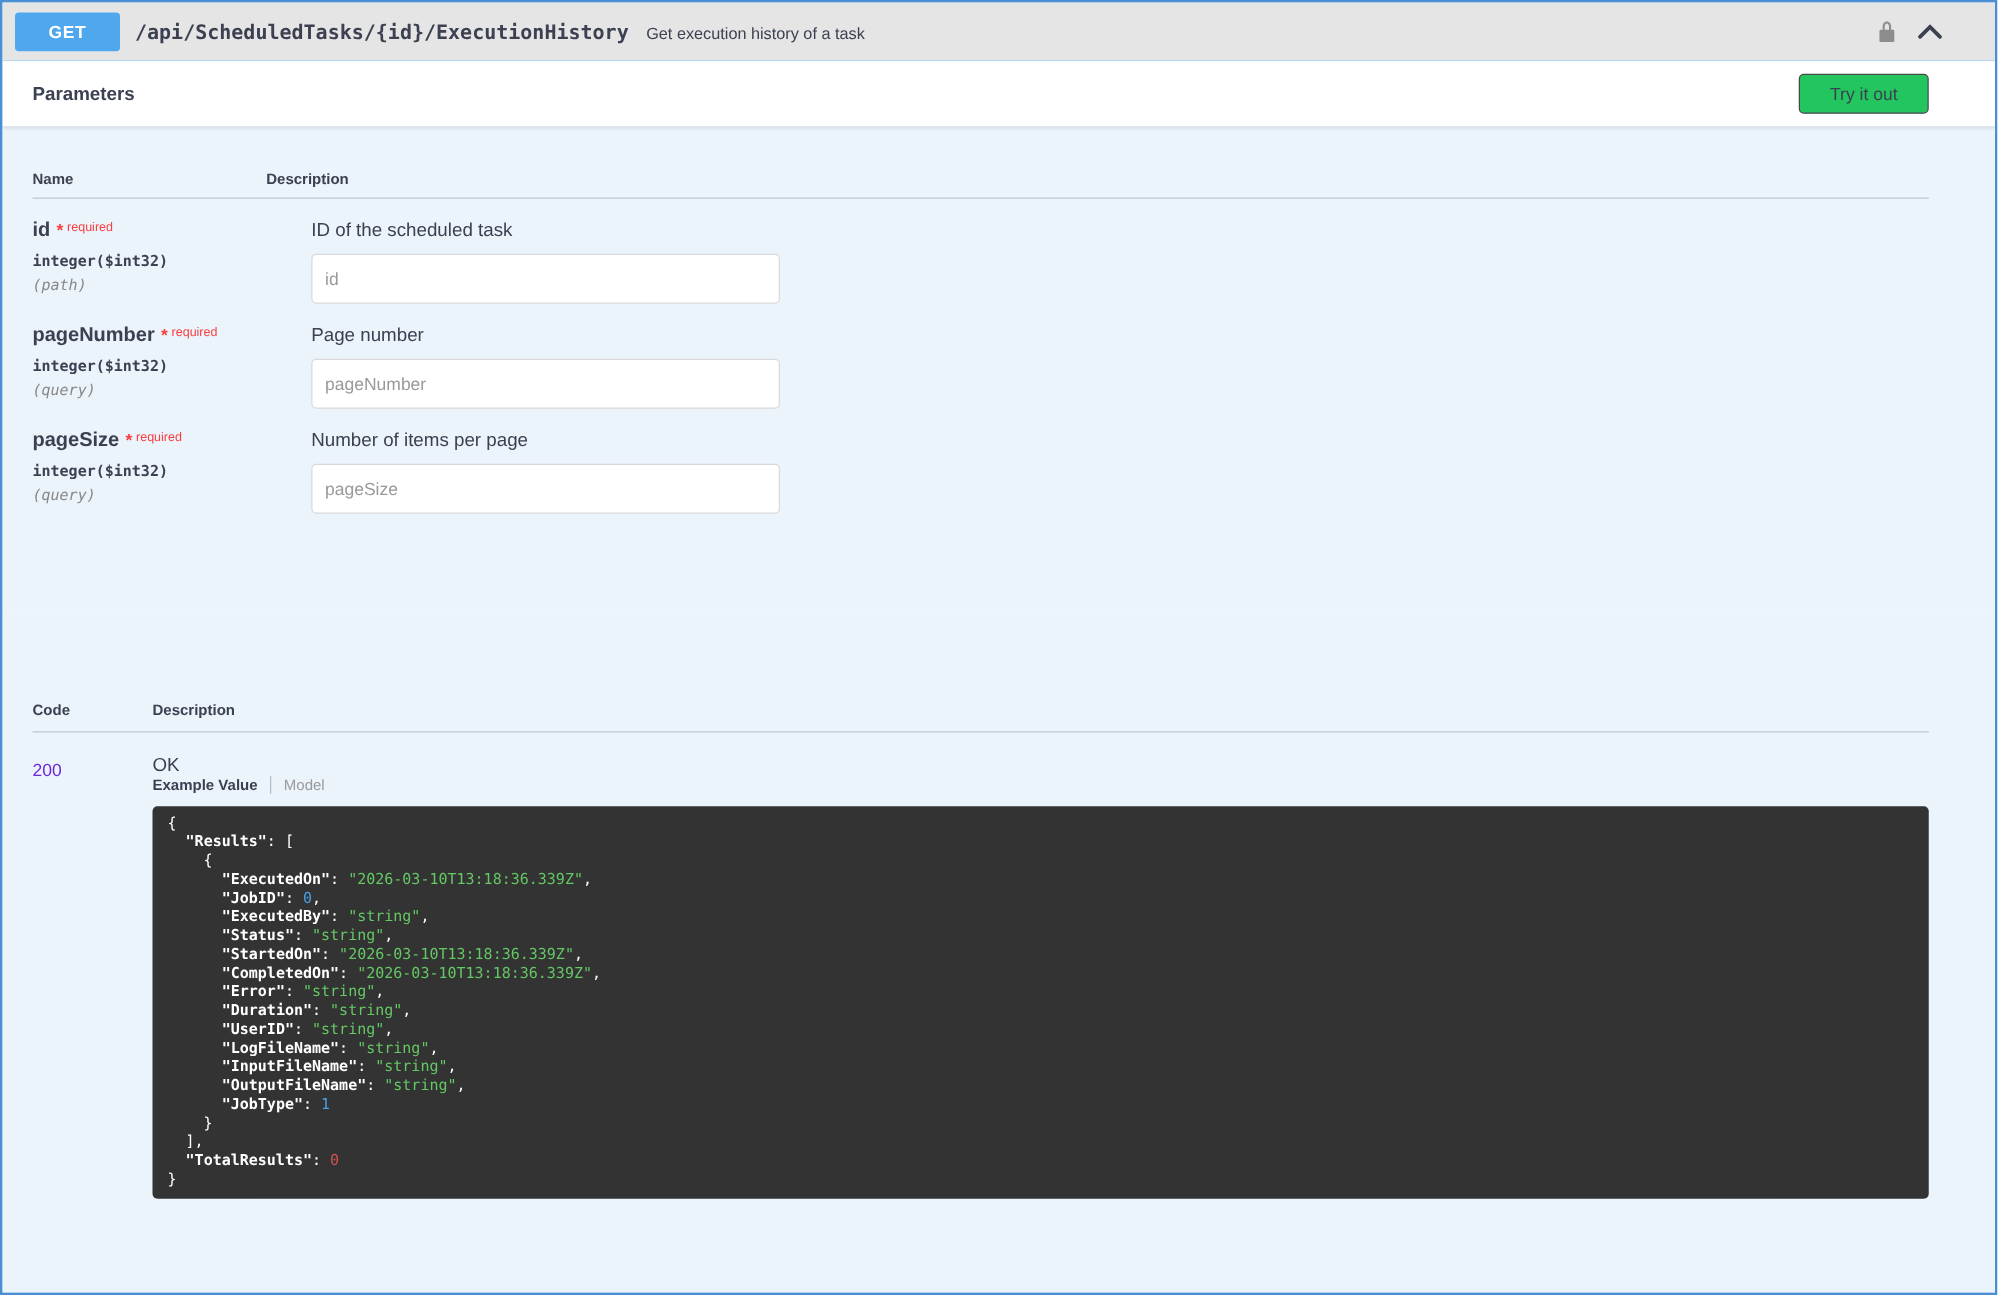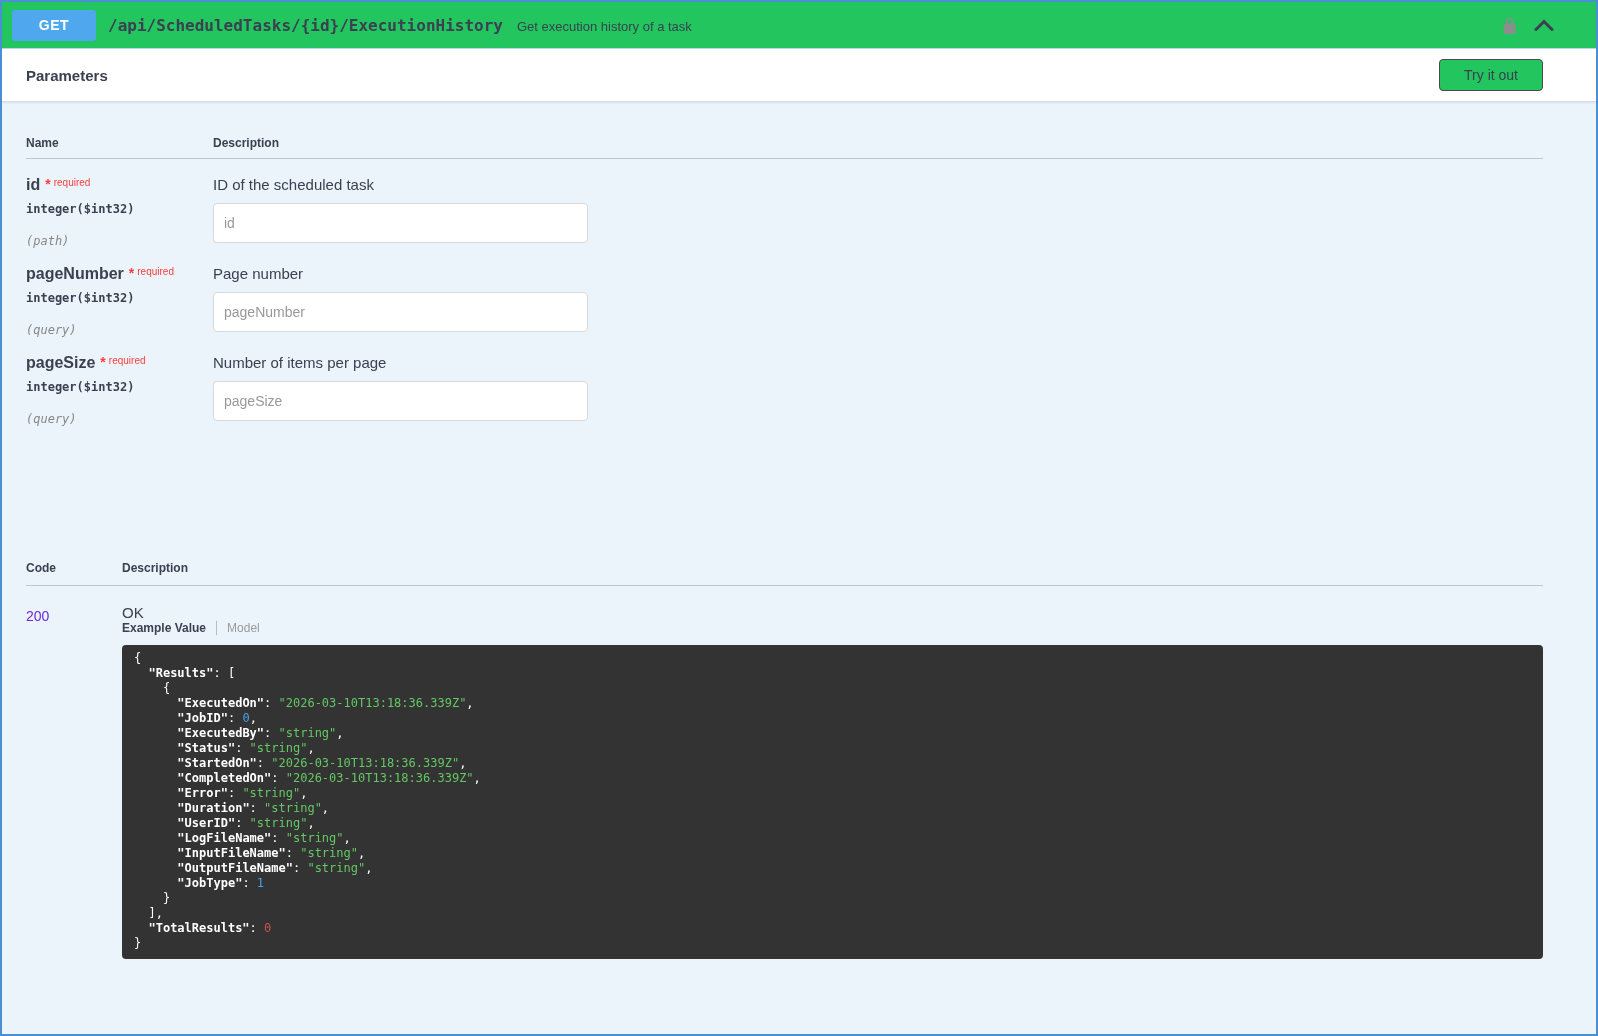--- a/index.html
+++ b/index.html
@@ -15,21 +15,21 @@
     background: #ffffff;
     overflow: hidden;
     display: flex;
     flex-direction: column;
   }
 
   
   .opblock-summary {
     height: 47px;
     flex: 0 0 47px;
-    background: #22c55e;
+    background: #e5e5e5;
     border-bottom: 1px solid #b9d7f3;
     display: flex;
     align-items: center;
     padding: 0 40px 0 10px;
     gap: 12px;
     cursor: pointer;
   }
   .method-badge {
     display: inline-flex;
     align-items: center;
@@ -104,38 +104,38 @@
   }
   .params-grid { display: grid; grid-template-columns: 187px 1fr; }
   .responses-grid { display: grid; grid-template-columns: 96px 1fr; }
   .table-head {
     font-size: 12px;
     font-weight: 700;
     color: #3b4151;
     border-bottom: 1px solid rgba(59,65,81,.25);
   }
   .params-area .table-head { padding: 34px 0 8px; }
-  .param-row { padding-top: 17px; }
+  .param-row { padding-top: 17px; gap: 36px; }
   .param-name-line { display: flex; align-items: flex-start; gap: 3px; }
   .param-name { font-size: 16px; font-weight: 700; color: #3b4151; }
   .req-star { color: #f93e3e; font-size: 14px; font-weight: 700; margin-left: 2px; }
   .req-label { color: #f93e3e; font-size: 10px; margin-top: 1px; }
   .param-type {
     font-family: "DejaVu Sans Mono", monospace;
     font-size: 12px;
     font-weight: 700;
     color: #3b4151;
     margin-top: 8px;
   }
   .param-in {
     font-family: "DejaVu Sans Mono", monospace;
     font-style: italic;
     font-size: 12px;
     color: #888;
-    margin-top: 18px;
+    margin-top: 5px;
   }
   .param-desc { font-size: 15px; color: #3b4151; }
   .param-input {
     display: block;
     margin-top: 10px;
     width: 375px;
     height: 40px;
     background: #fff;
     border: 1px solid #d9d9d9;
     border-radius: 4px;

